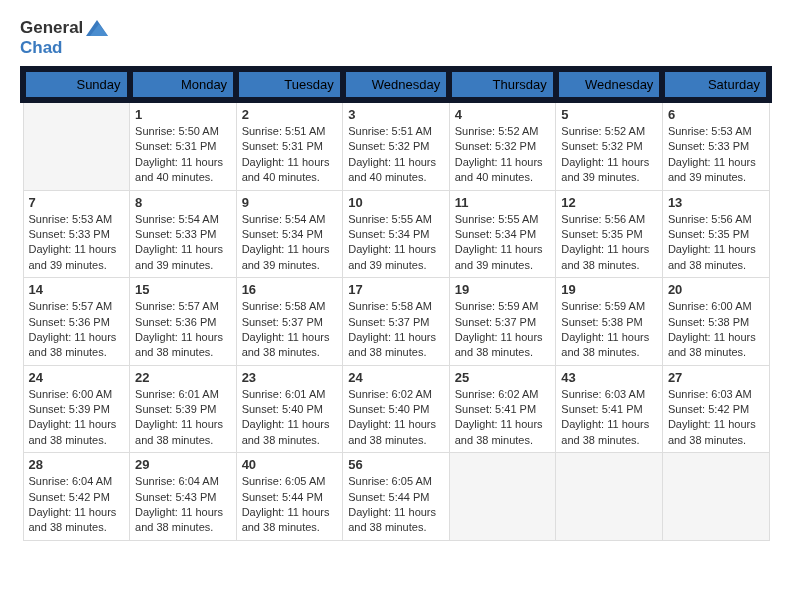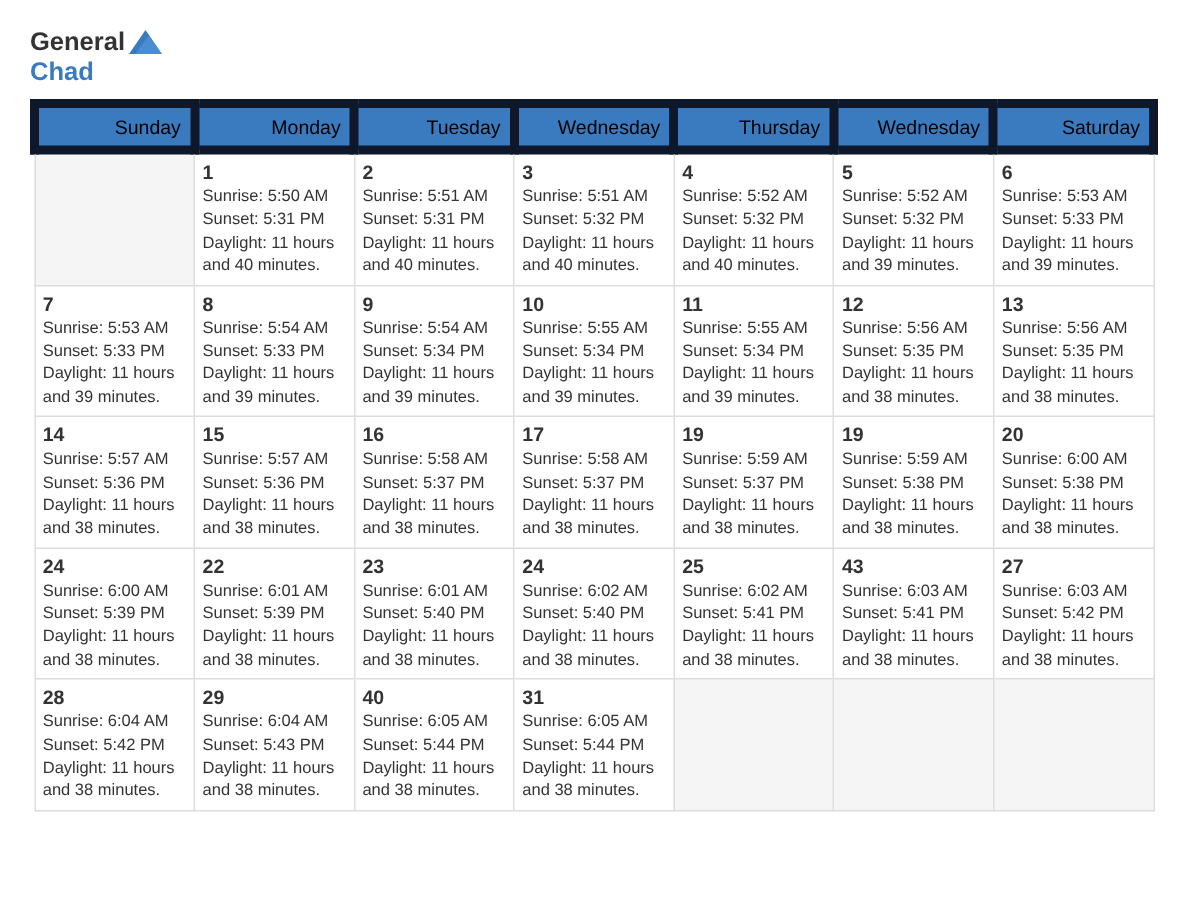--- a/index.html
+++ b/index.html
@@ -238,21 +238,21 @@
           </td>
           <td>
             <span class="cell-day">29</span>
             <div class="cell-info"><span>Sunrise: 6:04 AM</span><br><span>Sunset: 5:43 PM</span><br><span>Daylight: 11 hours and 38 minutes.</span></div>
           </td>
           <td>
             <span class="cell-day">40</span>
             <div class="cell-info"><span>Sunrise: 6:05 AM</span><br><span>Sunset: 5:44 PM</span><br><span>Daylight: 11 hours and 38 minutes.</span></div>
           </td>
           <td>
-            <span class="cell-day">31</span>
+            <span class="cell-day">56</span>
             <div class="cell-info"><span>Sunrise: 6:05 AM</span><br><span>Sunset: 5:44 PM</span><br><span>Daylight: 11 hours and 38 minutes.</span></div>
           </td>
           <td style="background-color: rgb(245, 245, 245);"></td>
           <td style="background-color: rgb(245, 245, 245);"></td>
           <td style="background-color: rgb(245, 245, 245);"></td>
         </tr>
       </tbody>
   </table>
 </div>
 

